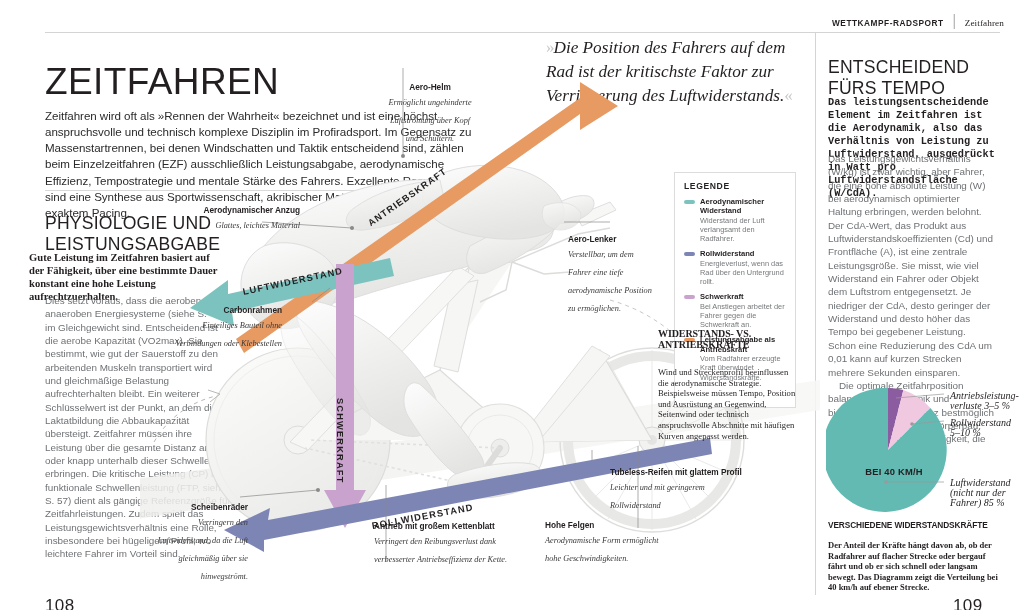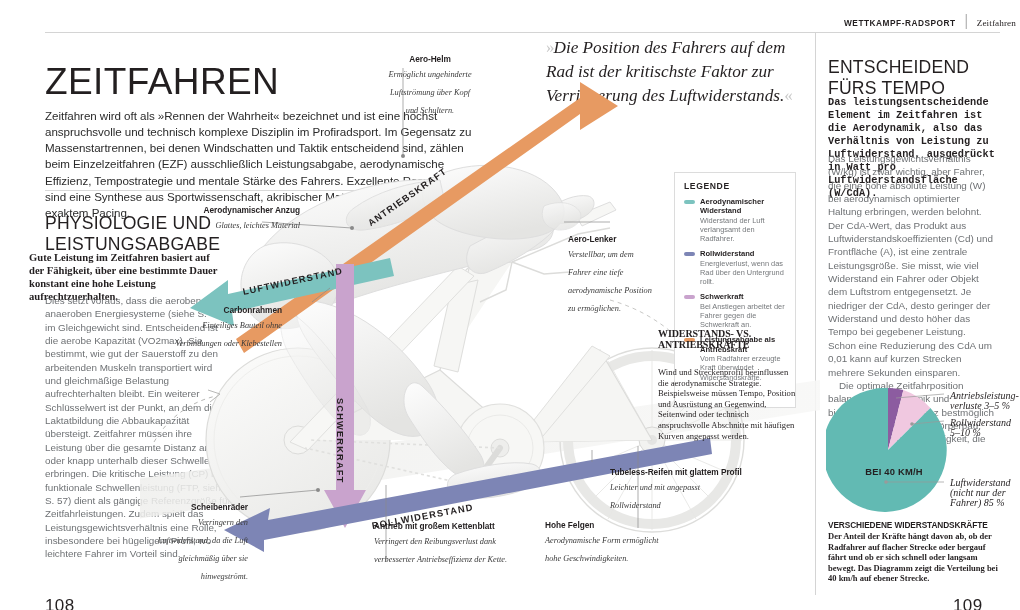--- a/index.html
+++ b/index.html
@@ -4,21 +4,21 @@
 <style>
   html,body{margin:0;padding:0;}
   body{
     width:1020px;height:610px;overflow:hidden;background:#ffffff;
     font-family:"Liberation Sans",sans-serif;color:#231f20;
     -webkit-font-smoothing:antialiased;
   }
   #page{position:relative;width:1020px;height:610px;background:#fff;}
 
   
-  .runhead{position:absolute;top:12px;right:4px;text-align:left;white-space:nowrap;}
+  .runhead{position:absolute;top:12px;right:16px;text-align:left;white-space:nowrap;}
   .runhead .rh-sec{font-size:8.3px;font-weight:bold;letter-spacing:.52px;color:#231f20;}
   .runhead .rh-bar{display:inline-block;margin:0 4px;color:#b9b9b9;font-weight:normal;}
   .runhead .rh-chap{font-family:"Liberation Serif",serif;font-size:9.2px;color:#231f20;letter-spacing:.1px;}
 
   .rule-top{position:absolute;left:45px;top:32px;width:955px;height:1px;background:#d4d4d4;}
   .rule-vert{position:absolute;left:815px;top:32px;width:1px;height:563px;background:#d4d4d4;}
 
   
   .h1{position:absolute;left:45px;top:38px;font-size:37px;font-weight:300;letter-spacing:.4px;
       color:#231f20;line-height:1;}
@@ -90,21 +90,21 @@
   
   #pie{position:absolute;left:826px;top:388px;width:190px;height:128px;}
   .pie-center{position:absolute;left:846px;top:466px;width:96px;text-align:center;
       font-size:9.4px;font-weight:bold;letter-spacing:.2px;color:#231f20;}
   .pielab{position:absolute;font-family:"Liberation Serif",serif;font-style:italic;
       font-size:10px;line-height:9.8px;color:#231f20;}
 
   .pie-cap{position:absolute;left:828px;top:520px;width:172px;}
   .pie-cap .pc-t{font-size:8.3px;font-weight:bold;letter-spacing:-.1px;color:#231f20;}
   .pie-cap .pc-b{font-family:"Liberation Serif",serif;font-weight:bold;font-size:8.5px;
-      line-height:10.5px;color:#231f20;margin-top:1px;}
+      line-height:10.5px;color:#231f20;margin-top:10px;}
 </style>
 </head>
 <body>
 
 <div id="page">
 
   <div class="runhead">
     <span class="rh-sec">WETTKAMPF-RADSPORT</span>
     <span class="rh-bar">|</span>
     <span class="rh-chap">Zeitfahren</span>
@@ -274,21 +274,21 @@
         <circle cx="263" cy="106" r="2"></circle>
       </g>
     </svg>
   </div>
 
   <div class="arrowlabel" style="left:369px;top:219px;transform:rotate(-35deg);transform-origin:left center;">ANTRIEBSKRAFT</div>
   <div class="arrowlabel" style="left:243px;top:287px;transform:rotate(-12deg);transform-origin:left center;">LUFTWIDERSTAND</div>
   <div class="arrowlabel" style="left:345px;top:398px;transform:rotate(90deg);transform-origin:left top;">SCHWERKRAFT</div>
   <div class="arrowlabel" style="left:372px;top:521px;transform:rotate(-10.5deg);transform-origin:left center;">ROLLWIDERSTAND</div>
 
-  <div class="callout ta-c" style="left:388px;top:54px;width:84px;">
+  <div class="callout ta-c" style="left:388px;top:82px;width:84px;">
     <div class="cl-t">Aero-Helm</div>
     <div class="cl-d">Ermöglicht ungehinderte Luftströmung über Kopf und Schultern.</div>
   </div>
 
   <div class="callout" style="left:568px;top:234px;width:84px;">
     <div class="cl-t">Aero-Lenker</div>
     <div class="cl-d">Verstellbar, um dem Fahrer eine tiefe aerodynamische Position zu ermöglichen.</div>
   </div>
 
   <div class="callout ta-r" style="left:150px;top:205px;width:150px;">
@@ -311,21 +311,21 @@
     <div class="cl-d">Verringert den Reibungsverlust dank verbesserter Antriebseffizienz der Kette.</div>
   </div>
 
   <div class="callout" style="left:545px;top:520px;width:120px;">
     <div class="cl-t">Hohe Felgen</div>
     <div class="cl-d">Aerodynamische Form ermöglicht hohe Geschwindigkeiten.</div>
   </div>
 
   <div class="callout" style="left:610px;top:467px;width:142px;">
     <div class="cl-t">Tubeless-Reifen mit glattem Profil</div>
-    <div class="cl-d">Leichter und mit angepasst Rollwiderstand</div>
+    <div class="cl-d">Leichter und mit geringerem Rollwiderstand</div>
   </div>
 
   <div class="legendbox">
     <div class="lg-title">LEGENDE</div>
 
     <div class="lg-item">
       <span class="lg-sw" style="background:#7cc3bf"></span>
       <div class="lg-name">Aerodynamischer Widerstand</div>
       <div class="lg-desc">Widerstand der Luft verlangsamt den Radfahrer.</div>
     </div>

